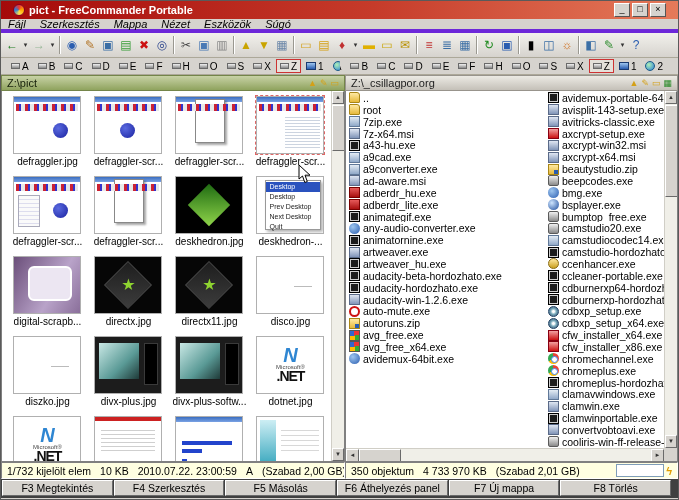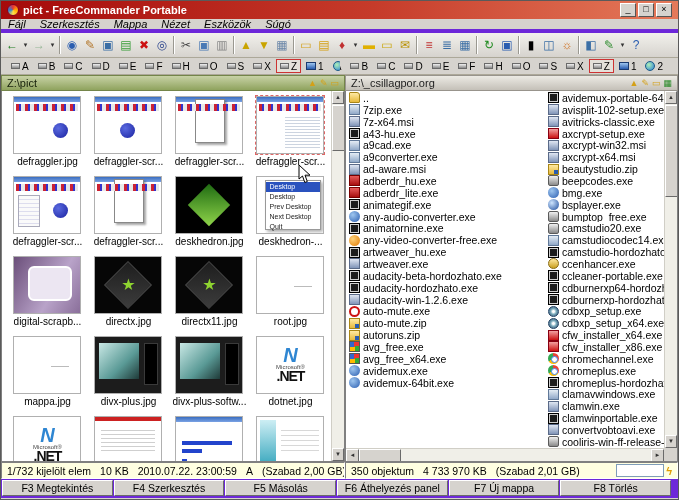--- a/index.html
+++ b/index.html
@@ -1,20 +1,20 @@
 <!DOCTYPE html>
 <html><head>
 <meta charset="utf-8">
 <style>
   *{box-sizing:border-box;margin:0;padding:0;font-family:"Liberation Sans",sans-serif;}
   html,body{width:679px;height:500px;background:#d6d3ce;overflow:hidden;}
   .window{position:relative;width:679px;height:500px;background:#d6d3ce;border:1px solid #5a5a5a;overflow:hidden;}
 
   
-  .titlebar{height:18px;background:linear-gradient(90deg,#a50a0a,#c63b2a 55%,#e57a5a);display:flex;align-items:center;padding:0 6px;}
+  .titlebar{height:18px;background:linear-gradient(90deg,#a50a0a,#c63b2a 55%,#e57a5a);display:flex;align-items:center;padding:0 12px;}
   .app-icon{width:12px;height:12px;border-radius:50%;background:conic-gradient(#e33,#fa0,#ffe14d,#2a7fd4,#e33);border:1px solid #802;flex:none;}
   .title{color:#fff;font-weight:bold;font-size:11px;flex:1;padding-left:4px;white-space:nowrap;}
   .winbtn{width:16px;height:14px;background:#d6d3ce;border:1px solid;border-color:#fff #555 #555 #fff;font-size:9px;line-height:11px;text-align:center;margin-left:2px;color:#000;}
 
   
   .menubar{height:14px;display:flex;align-items:center;font-size:11px;background:#d6d3ce;border-bottom:4px solid #6d28d9;font-style:italic;}
   .menu-item{padding:1px 7px;cursor:default;}
 
   
   .toolbar{height:25px;display:flex;align-items:center;padding:0 2px;border-bottom:1px solid #aca899;background:linear-gradient(#f2f1ec,#d6d3ce);}
@@ -132,21 +132,21 @@
   
   .statusbars{height:17px;display:flex;background:#d6d3ce;}
   .sbar{background:#ffffe1;border:1px solid;border-color:#808080 #fff #fff #808080;display:flex;align-items:center;font-size:10.5px;padding:0 5px;gap:9px;overflow:hidden;white-space:nowrap;}
   .sbar-left{width:345px;}
   .sbar-right{width:334px;}
   .sfilter{margin-left:auto;display:flex;align-items:center;gap:2px;}
   .sinput{width:48px;height:13px;border:1px solid #7f9db9;background:#fff;font-size:10px;}
   .sbolt{color:#e09c00;font-size:11px;font-weight:bold;}
 
   
-  .fkeybar{height:19px;display:flex;padding:1px 7px 2px 1px;gap:1px;background:#6d28d9;}
+  .fkeybar{height:19px;display:flex;padding:1px 7px 2px 1px;gap:1px;background:#404040;}
   .fkey{flex:1;border:1px solid;border-color:#fff #6a6a6a #6a6a6a #fff;background:#d6d3ce;font-size:10.5px;display:flex;align-items:center;justify-content:center;white-space:nowrap;overflow:hidden;}
 
   .cursor{position:absolute;left:297px;top:163px;width:13px;height:20px;pointer-events:none;z-index:50;}
 </style>
 </head>
 <body>
 
 <div class="window">
 
   <div class="titlebar">
@@ -418,27 +418,27 @@
             <div class="timg tv-cube-x">
               <div class="cubex"></div>
               <div class="star">★</div>
             </div>
             <div class="tcap">directx11.jpg</div>
           </div>
           <div class="tcell">
             <div class="timg tv-white-page">
               <div class="wline"></div>
             </div>
-            <div class="tcap">root.jpg</div>
+            <div class="tcap">disco.jpg</div>
           </div>
           <div class="tcell">
             <div class="timg tv-white-page">
               <div class="wline"></div>
             </div>
-            <div class="tcap">mappa.jpg</div>
+            <div class="tcap">diszko.jpg</div>
           </div>
           <div class="tcell">
             <div class="timg tv-divx">
               <div class="dimg"></div>
               <div class="dside"></div>
             </div>
             <div class="tcap">divx-plus.jpg</div>
           </div>
           <div class="tcell">
             <div class="timg tv-divx">
@@ -494,20 +494,24 @@
       </div>
     </div>
     <div class="pane pane-right">
       <div class="files">
         <div class="fcol fcol1" id="fcol1">
             <div class="frow">
               <span class="ficon i-folder-up"></span>
               <span class="fname">..</span>
             </div>
             <div class="frow">
+              <span class="ficon i-folder"></span>
+              <span class="fname">root</span>
+            </div>
+            <div class="frow">
               <span class="ficon i-app"></span>
               <span class="fname">7zip.exe</span>
             </div>
             <div class="frow">
               <span class="ficon i-msi"></span>
               <span class="fname">7z-x64.msi</span>
             </div>
             <div class="frow">
               <span class="ficon i-archive"></span>
               <span class="fname">a43-hu.exe</span>
@@ -538,80 +542,68 @@
             </div>
             <div class="frow">
               <span class="ficon i-media"></span>
               <span class="fname">any-audio-converter.exe</span>
             </div>
             <div class="frow">
               <span class="ficon i-archive"></span>
               <span class="fname">animatornine.exe</span>
             </div>
             <div class="frow">
-              <span class="ficon i-audio"></span>
-              <span class="fname">any-video-converter-free.exe</span>
+              <span class="ficon i-msi"></span>
+              <span class="fname">artweaver.exe</span>
             </div>
             <div class="frow">
               <span class="ficon i-archive"></span>
               <span class="fname">artweaver_hu.exe</span>
-            </div>
-            <div class="frow">
-              <span class="ficon i-msi"></span>
-              <span class="fname">artweaver.exe</span>
             </div>
             <div class="frow">
               <span class="ficon i-archive"></span>
               <span class="fname">audacity-beta-hordozhato.exe</span>
             </div>
             <div class="frow">
               <span class="ficon i-archive"></span>
               <span class="fname">audacity-hordozhato.exe</span>
             </div>
             <div class="frow">
               <span class="ficon i-msi"></span>
               <span class="fname">audacity-win-1.2.6.exe</span>
             </div>
             <div class="frow">
               <span class="ficon i-mute"></span>
               <span class="fname">auto-mute.exe</span>
             </div>
             <div class="frow">
               <span class="ficon i-zip"></span>
-              <span class="fname">auto-mute.zip</span>
-            </div>
-            <div class="frow">
-              <span class="ficon i-zip"></span>
               <span class="fname">autoruns.zip</span>
             </div>
             <div class="frow">
               <span class="ficon i-avg"></span>
               <span class="fname">avg_free.exe</span>
             </div>
             <div class="frow">
               <span class="ficon i-avg"></span>
               <span class="fname">avg_free_x64.exe</span>
             </div>
             <div class="frow">
               <span class="ficon i-media"></span>
-              <span class="fname">avidemux.exe</span>
-            </div>
-            <div class="frow">
-              <span class="ficon i-media"></span>
               <span class="fname">avidemux-64bit.exe</span>
             </div>
           </div>
         <div class="fcol fcol2" id="fcol2">
             <div class="frow">
               <span class="ficon i-archive"></span>
               <span class="fname">avidemux-portable-64bit.exe</span>
             </div>
             <div class="frow">
               <span class="ficon i-msi"></span>
-              <span class="fname">avisplit-102-setup.exe</span>
+              <span class="fname">avisplit-143-setup.exe</span>
             </div>
             <div class="frow">
               <span class="ficon i-msi"></span>
               <span class="fname">avitricks-classic.exe</span>
             </div>
             <div class="frow">
               <span class="ficon i-red-app"></span>
               <span class="fname">axcrypt-setup.exe</span>
             </div>
             <div class="frow">

